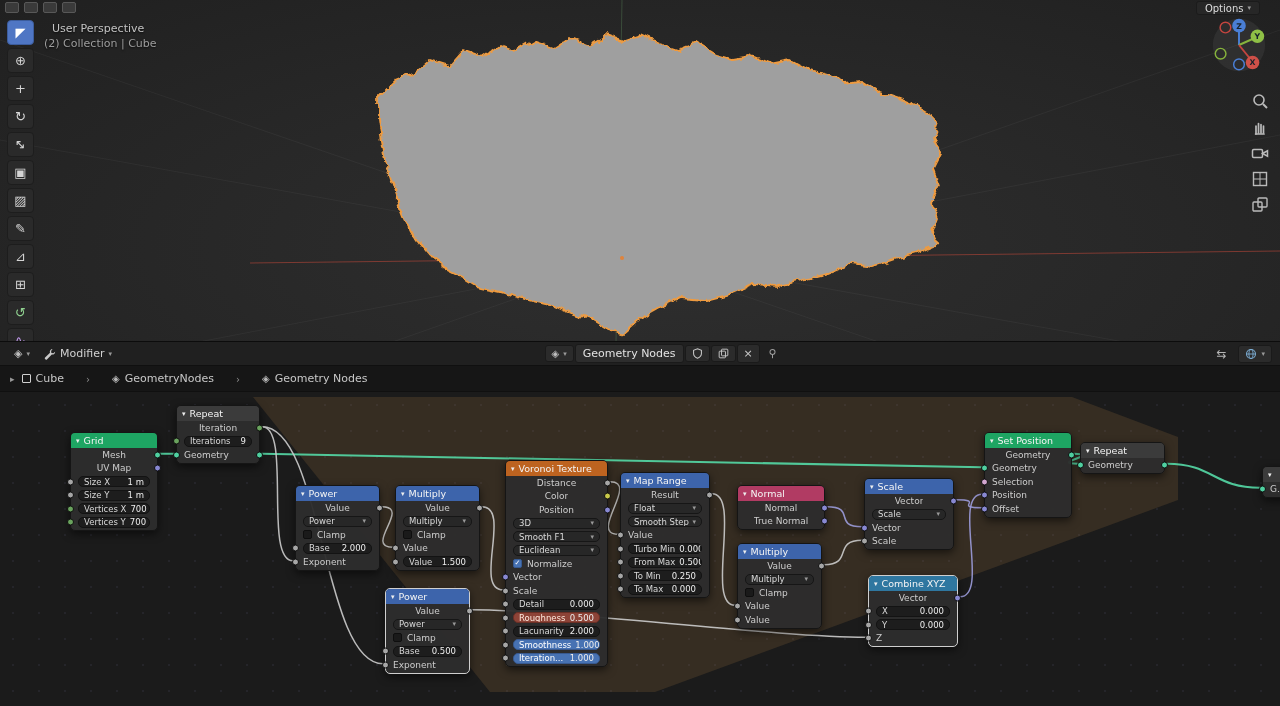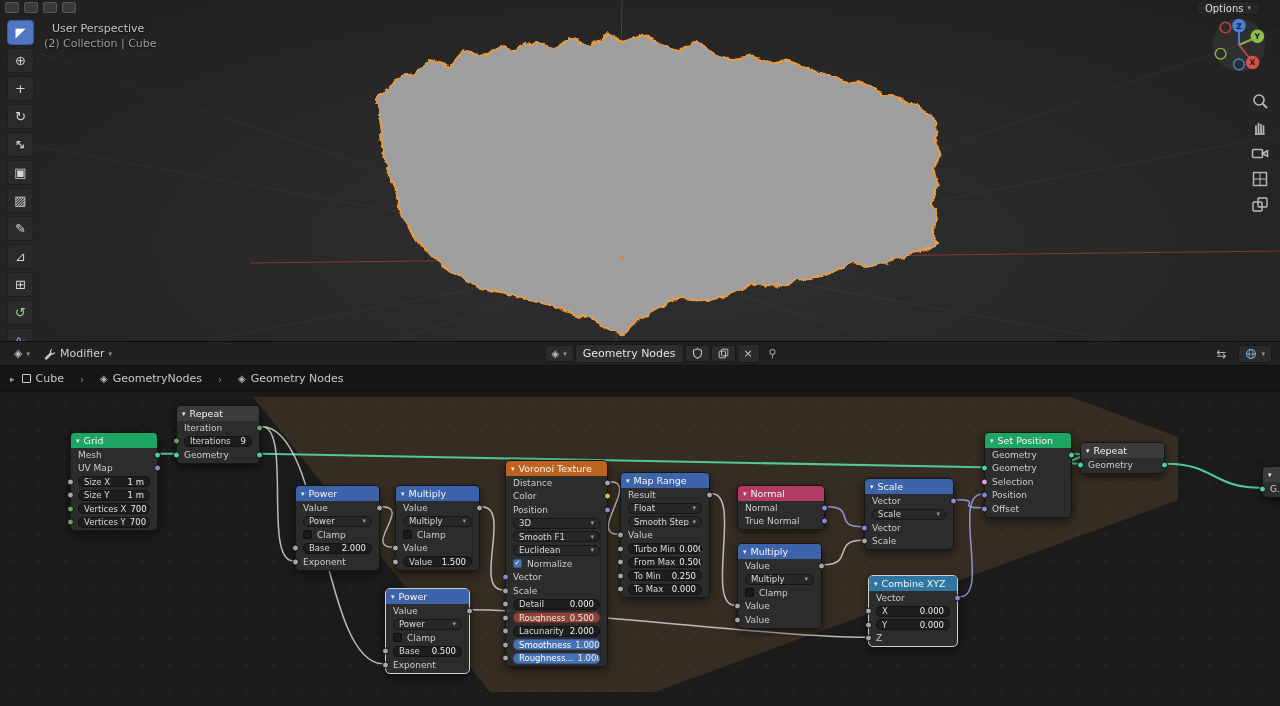--- a/index.html
+++ b/index.html
@@ -54,21 +54,21 @@
      background-image:radial-gradient(#25252a 1px, transparent 1.3px);background-size:26px 26px}
   #gsvg{position:absolute;left:0;top:0;width:1280px;height:706px;pointer-events:none}
   #nodes{position:absolute;left:0;top:0;width:1280px;height:706px}
   .node{position:absolute;background:rgba(45,45,45,.96);border:1px solid #151515;border-radius:5px;
      box-shadow:0 3px 9px rgba(0,0,0,.55);font-size:9px}
   .node.sel{border-color:#cfcfcf}
   .node-header{height:15px;border-radius:4px 4px 0 0;display:flex;align-items:center;gap:4px;
      padding:0 5px;color:#f4f4f4;font-size:9.5px;white-space:nowrap;overflow:hidden}
   .collapse{font-size:7px;color:#efefef}
   .node-row{position:relative;height:13.5px;display:flex;align-items:center;padding:0 7px;color:#cdcdcd;white-space:nowrap}
-  .node-row.out{justify-content:flex-start}
+  .node-row.out{justify-content:center}
   .rlabel{overflow:hidden;text-overflow:ellipsis}
   .sock{position:absolute;top:50%;width:7px;height:7px;border-radius:50%;border:1px solid #0e0e0e;transform:translateY(-50%)}
   .sock.left{left:-4px}
   .sock.right{right:-4px}
   .pill{flex:1;height:11px;background:#1d1d1d;border:1px solid #131313;border-radius:5px;display:flex;
      align-items:center;justify-content:space-between;padding:0 5px;color:#d8d8d8;font-size:8.5px;overflow:hidden}
   .pill.slider{background:#4772b3;border-color:#38598f;color:#fff}
   .pill.red{background:#8d4337;border-color:#6b2f25;color:#ffe9dd}
   .pill .pv{color:#ececec;margin-left:4px}
   .selpill{flex:1;height:11px;background:#272727;border:1px solid #161616;border-radius:5px;display:flex;
@@ -274,21 +274,21 @@
               <line x1="1.8" y1="7" x2="12.2" y2="7" stroke="#7fb2d9" stroke-width="1"></line>
             </svg>
         </span>
         <span class="chev">▾</span>
       </span>
     </span>
   </div>
 
   <div id="ne-breadcrumb">
     <span style="color:#9a9a9a;font-size:9px">▸</span>
-    <span id="bc-items" style="display:flex;align-items:flex-end;gap:16px">
+    <span id="bc-items" style="display:flex;align-items:flex-end;gap:22px">
         <span class="bc-item">
           <span class="bc-ico cube"></span>
           <span>Cube</span>
         </span>
         <span class="bc-sep">›</span>
         <span class="bc-item">
           <span class="bc-ico">◈</span>
           <span>GeometryNodes</span>
         </span>
         <span class="bc-sep">›</span>
@@ -546,21 +546,21 @@
         </div>
         <div class="node-row slider">
           <div class="pill slider">
             <span class="pl">Smoothness</span>
             <span class="pv">1.000</span>
           </div>
           <span class="sock left" style="background: rgb(166, 166, 166);"></span>
         </div>
         <div class="node-row slider">
           <div class="pill slider">
-            <span class="pl">Roughness...</span>
+            <span class="pl">Iteration...</span>
             <span class="pv">1.000</span>
           </div>
           <span class="sock left" style="background: rgb(166, 166, 166);"></span>
         </div>
       </div>
       <div class="node" style="left: 620px; top: 472px; width: 90px; height: 126px;">
         <div class="node-header" style="background: rgb(61, 100, 171);">
           <span class="collapse">▾</span>
           <span>Map Range</span>
         </div>

